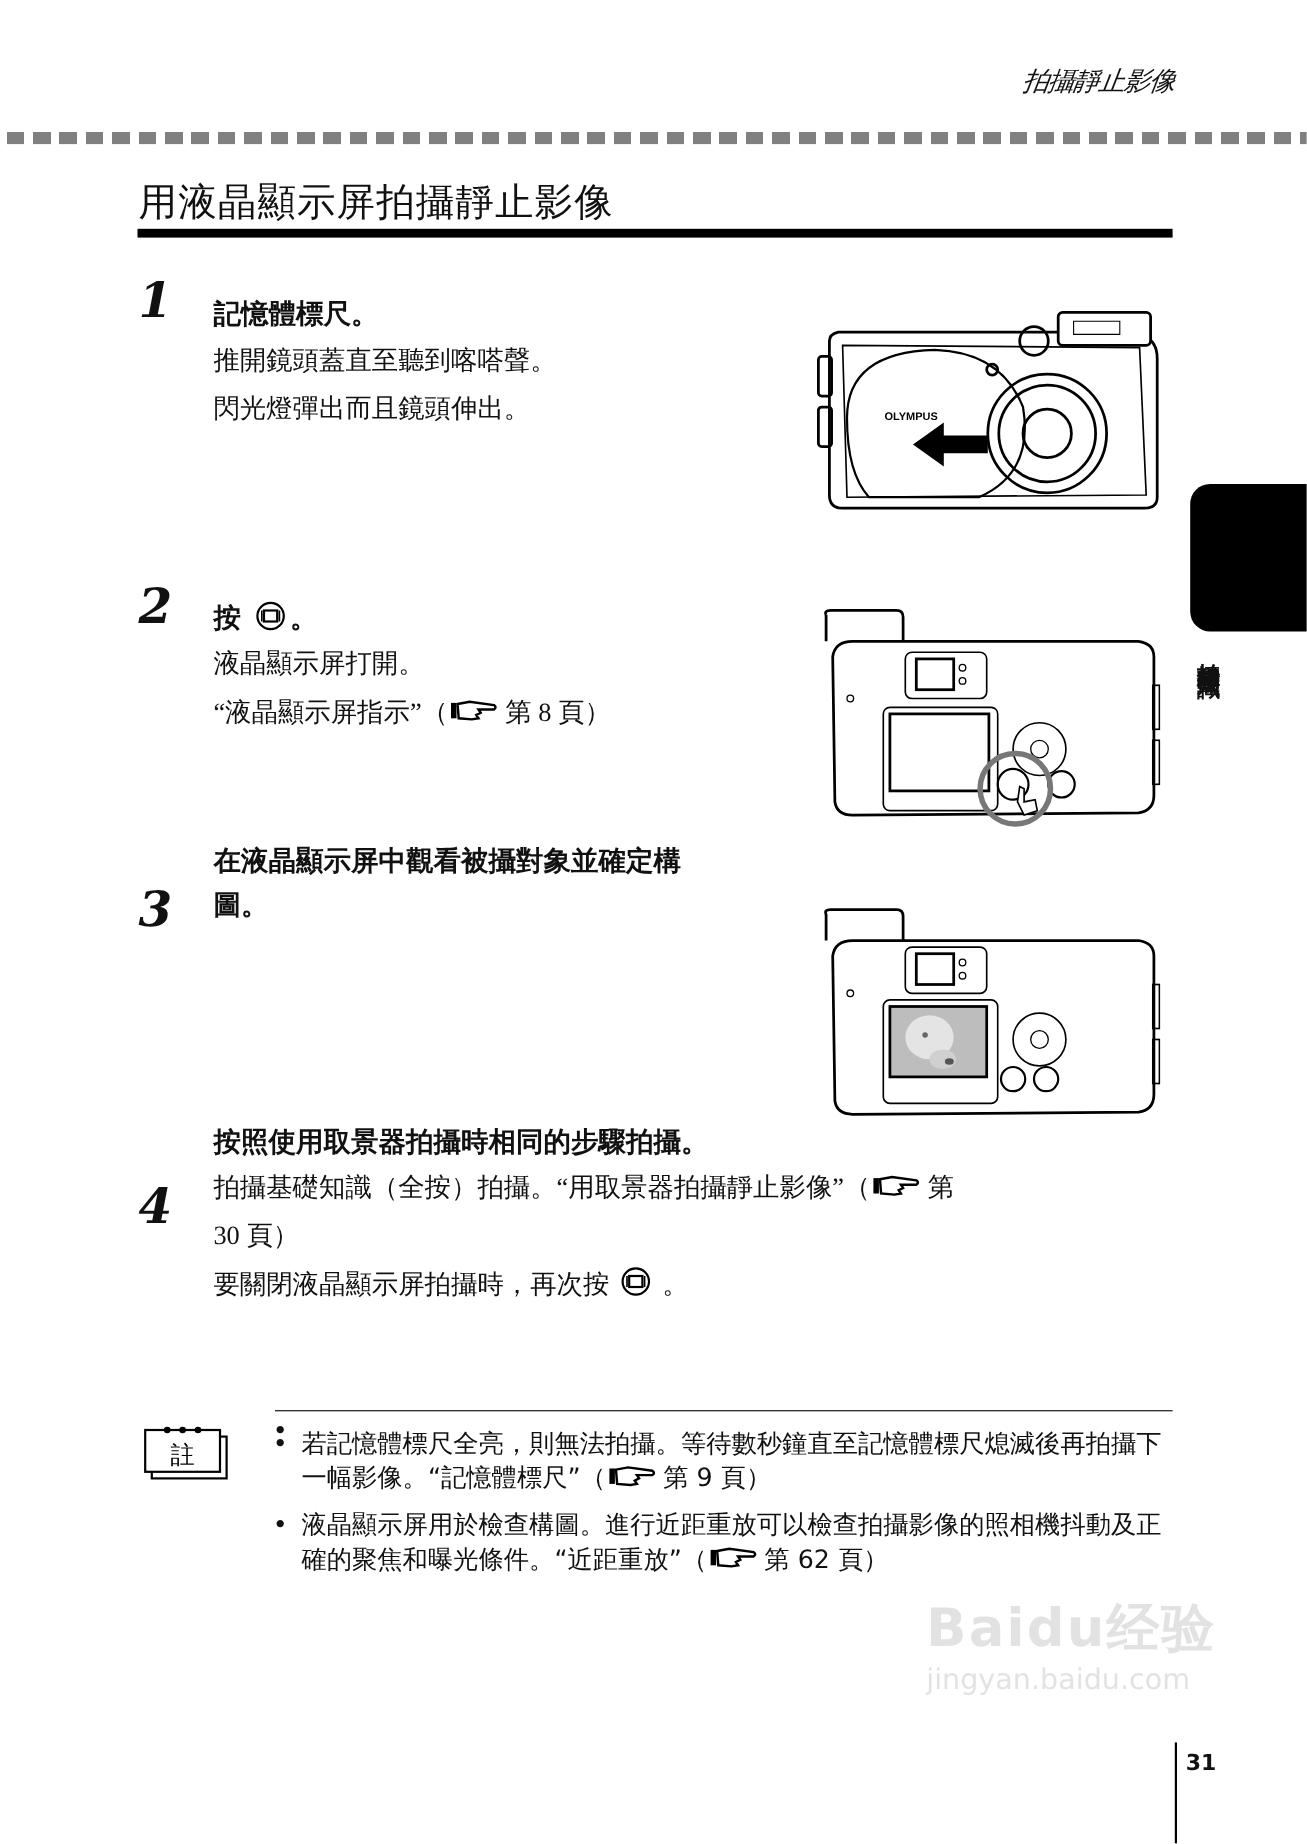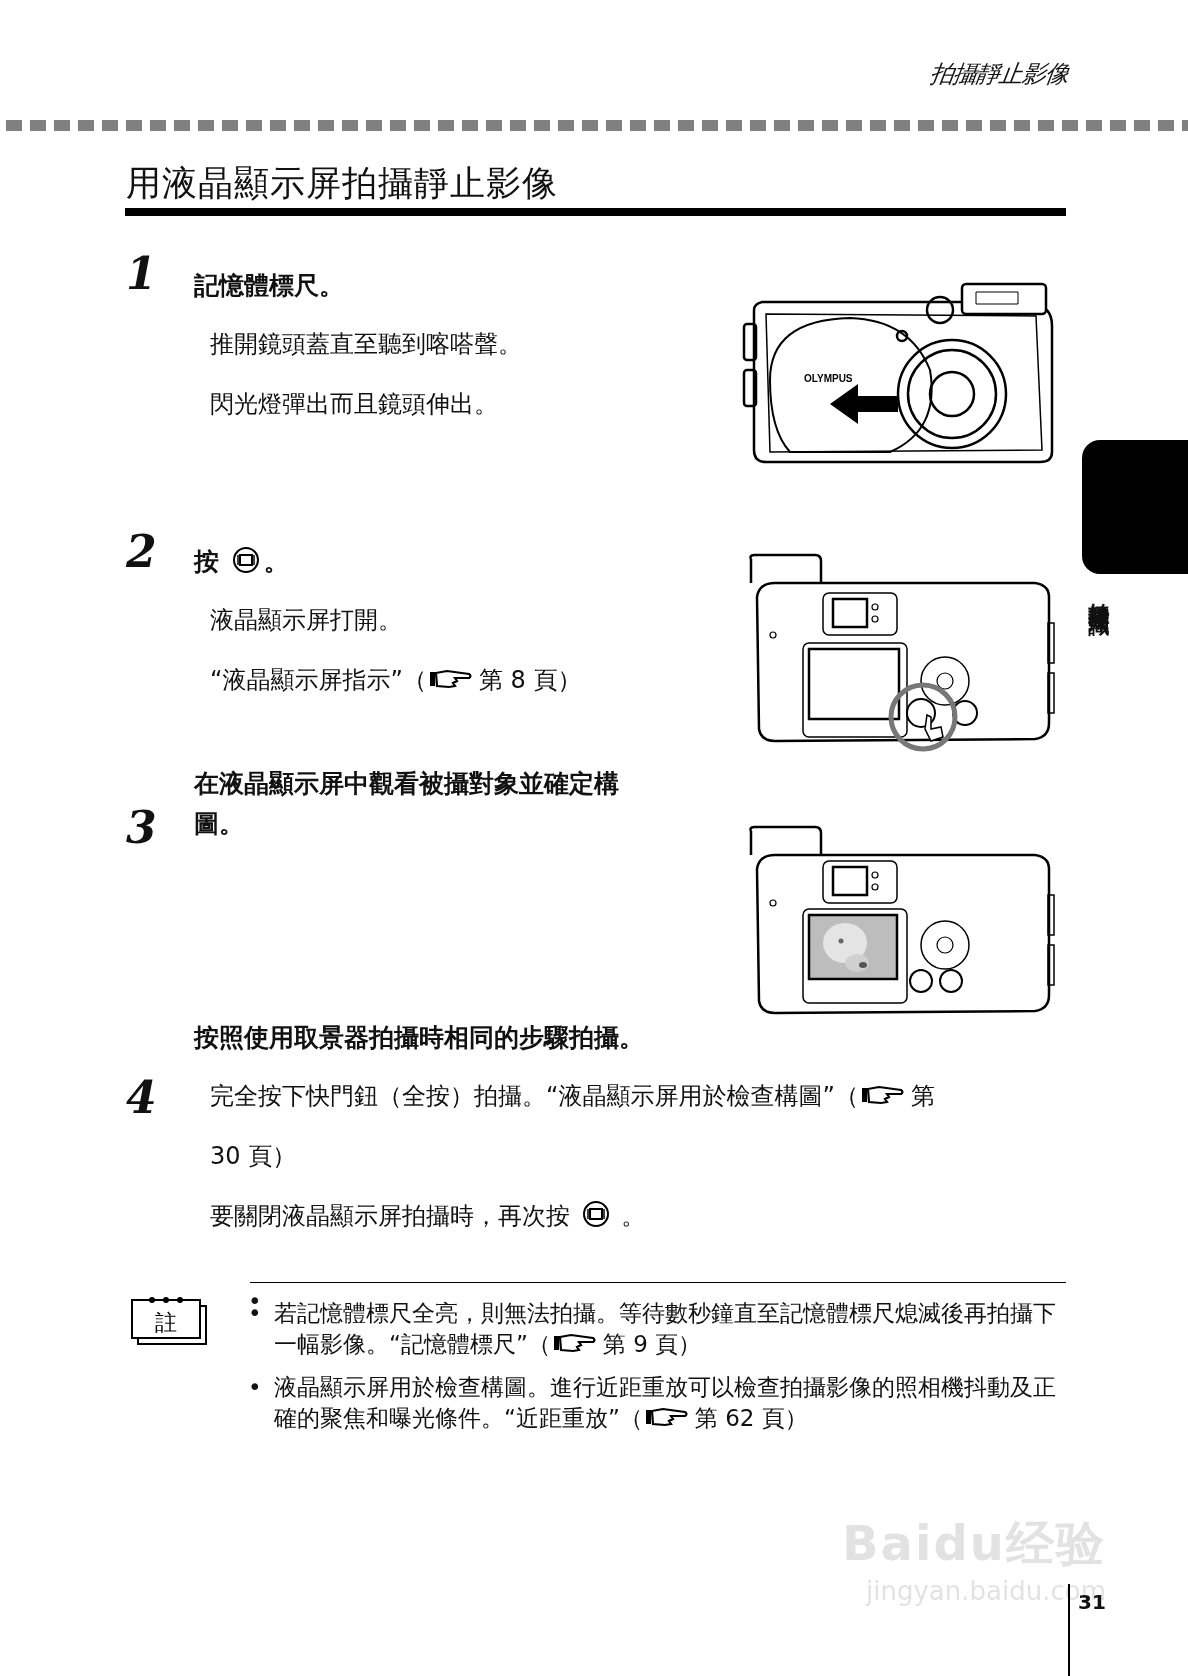--- a/index.html
+++ b/index.html
@@ -12,38 +12,38 @@
   .dash-rule { left: 6px; top: 120px; width: 1182px; height: 11px;
     background: repeating-linear-gradient(to right, #808080 0 16px, transparent 16px 24px); }
 
   .page-title { left: 126px; top: 160px; font-size: 35px; letter-spacing: 1px; }
   .title-rule { left: 125px; top: 208px; width: 941px; height: 8px; background: #000; }
 
   .step-num { font-family: "DejaVu Serif", "Liberation Serif", serif; font-style: italic;
               font-weight: bold; font-size: 44px; line-height: 1; }
   .step-head { font-size: 25px; font-weight: bold; line-height: 40px; }
   .step-body { font-size: 24px; line-height: 44px; }
-  .step-body p { margin: 16px; }
+  .step-body p { margin: 0; font-family: Liberation Serif, serif; }
 
   .ref-icon { display: inline-block; vertical-align: -2px; margin: 0 6px 0 2px; }
   .btn-icon { display: inline-block; vertical-align: -4px; margin: 0 4px; }
 
   .chapter-tab { left: 1082px; top: 440px; width: 106px; height: 134px; background: #000;
                  border-radius: 18px 0 0 18px; }
   .chapter-label { left: 1085px; top: 586px; writing-mode: vertical-rl; font-size: 21px;
                    letter-spacing: 2px; font-weight: bold; }
 
   .note-rule { left: 250px; top: 1282px; width: 816px; height: 1px; background: #000; }
   .note-icon { left: 130px; top: 1296px; }
   .note-list { left: 244px; top: 1286px; width: 830px; margin: 0; padding: 0; list-style: none; }
   .note-list li { position: relative; padding-left: 30px; font-size: 23px; line-height: 31px;
                   margin-bottom: 12px; }
   .note-list li .bullet { position: absolute; left: 4px; top: 0; }
 
-  .watermark { left: 842px; top: 1512px; opacity: 0.28; text-align: right; }
+  .watermark { left: 842px; top: 1448px; opacity: 0.28; }
   .folio-rule { left: 1068px; top: 1584px; width: 2px; height: 92px; background: #000; }
   .page-number { left: 1078px; top: 1590px; font-size: 20px; font-weight: bold; }
 </style>
 </head>
 <body>
 
 <div class="abs running-head">拍攝靜止影像</div>
 <div class="abs dash-rule"></div>
 
 <div class="abs page-title">用液晶顯示屏拍攝靜止影像</div>
@@ -153,21 +153,21 @@
   </g>
   <circle cx="96" cy="116" r="2.5" fill="#666"></circle>
   <ellipse cx="118" cy="140" rx="4" ry="3" fill="#555"></ellipse>
 </svg>
 
 <div class="abs step-num" style="left:126px; top:1076px;">4</div>
 <div class="abs" style="left:194px; top:1018px; width:860px;">
   <div class="step-head">按照使用取景器拍攝時相同的步驟拍攝。</div>
   <div class="step-body">
     <p>
-      <span>完全按下快門鈕（全按）拍攝。“液晶顯示屏用於檢查構圖”（</span><svg class="ref-icon" width="44" height="22" viewBox="0 0 44 22">
+      <span>拍攝基礎知識（全按）拍攝。“用取景器拍攝靜止影像”（</span><svg class="ref-icon" width="44" height="22" viewBox="0 0 44 22">
         <rect x="1" y="4" width="5" height="14" fill="#000"></rect>
         <path d="M7 5 L18 3 L40 6 Q43 8 40 10 L26 10 L28 13 L24 15 L26 18 L20 19 L8 18 Z" fill="none" stroke="#000" stroke-width="2.2"></path>
       </svg><span>第</span>
     </p>
     <p>30 頁）</p>
     <p>
       <span>要關閉液晶顯示屏拍攝時，再次按</span>
       <svg class="btn-icon" width="28" height="28" viewBox="0 0 28 28">
         <circle cx="14" cy="14" r="12" fill="none" stroke="#000" stroke-width="2"></circle>
         <rect x="8" y="9" width="12" height="10" fill="none" stroke="#000" stroke-width="2"></rect>

